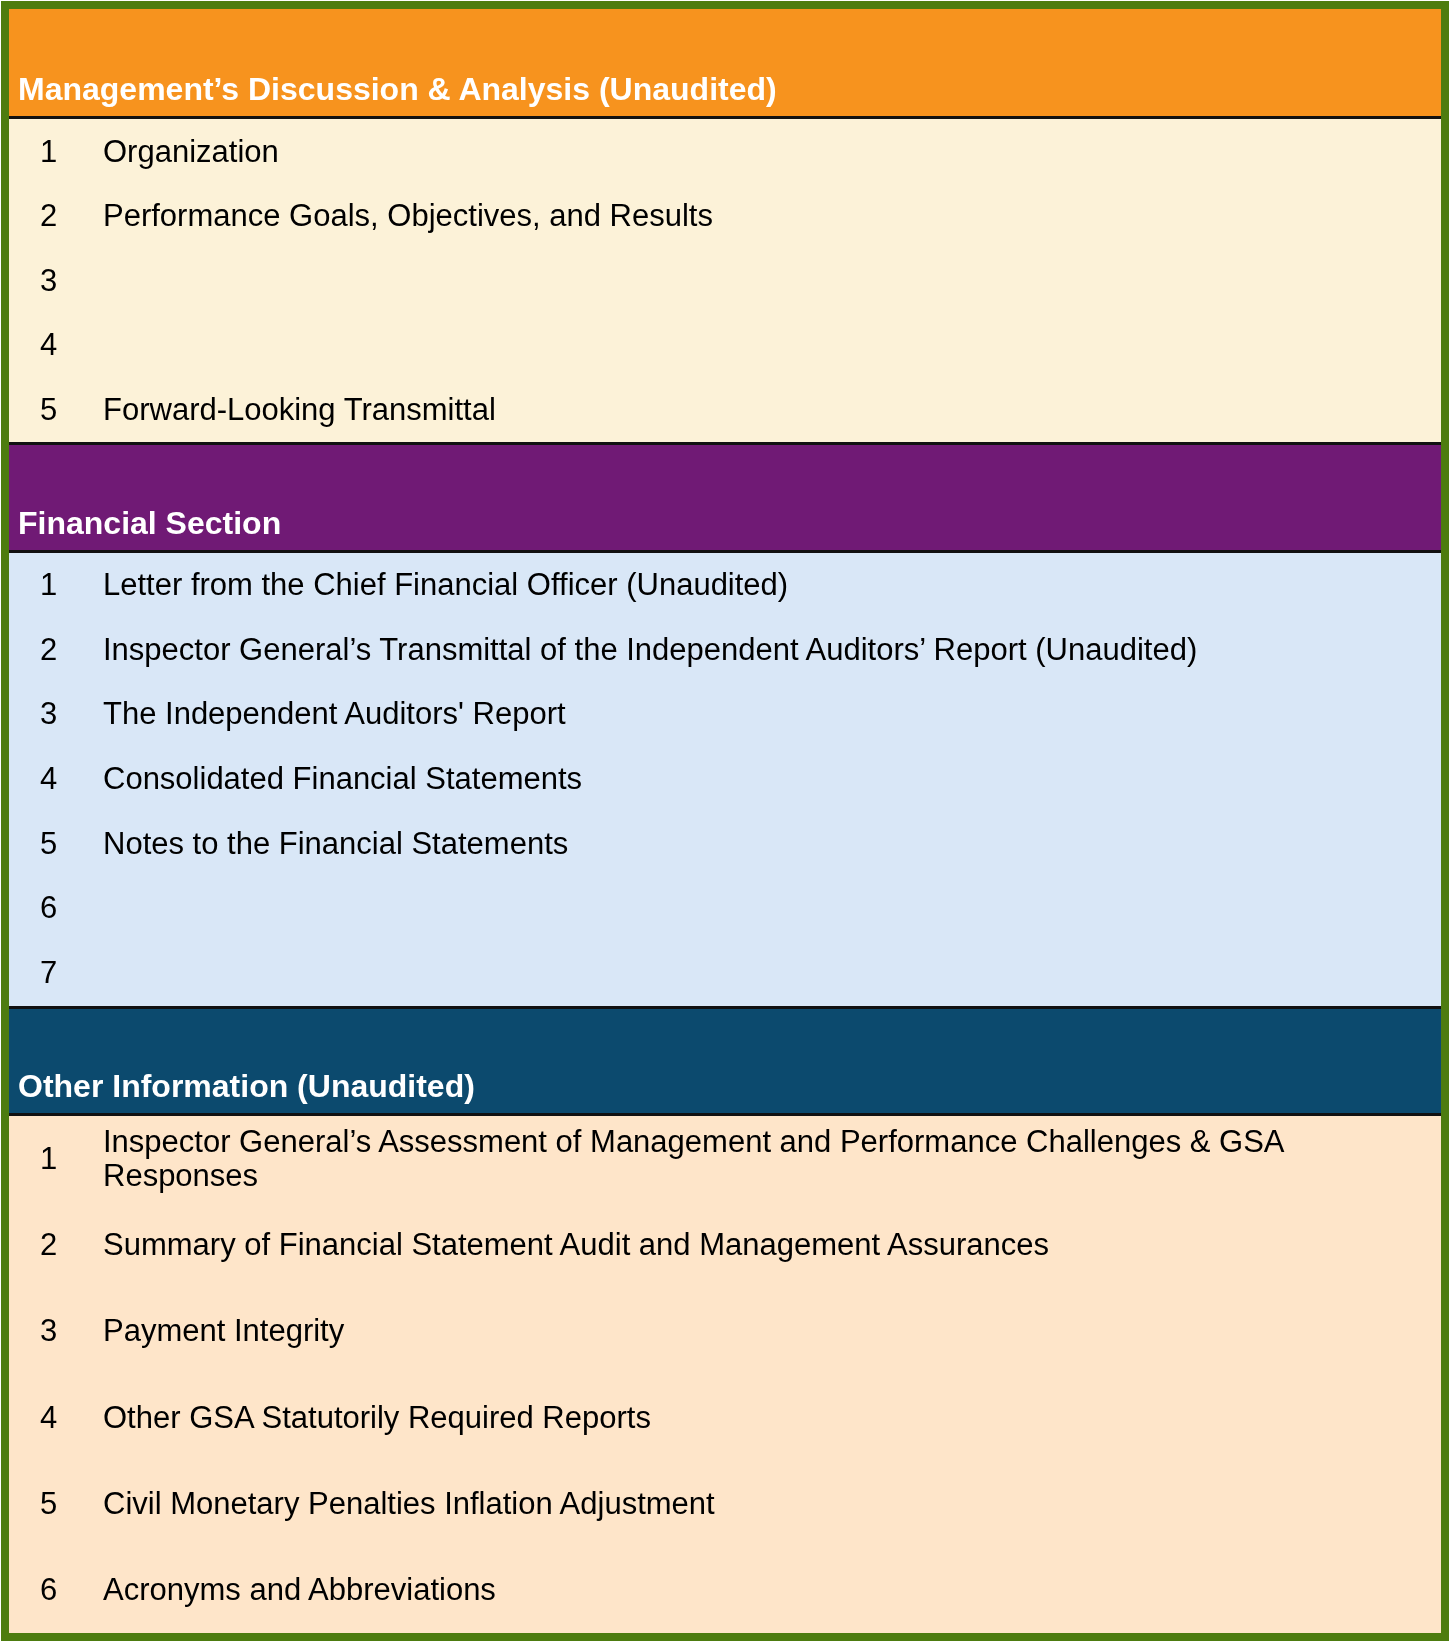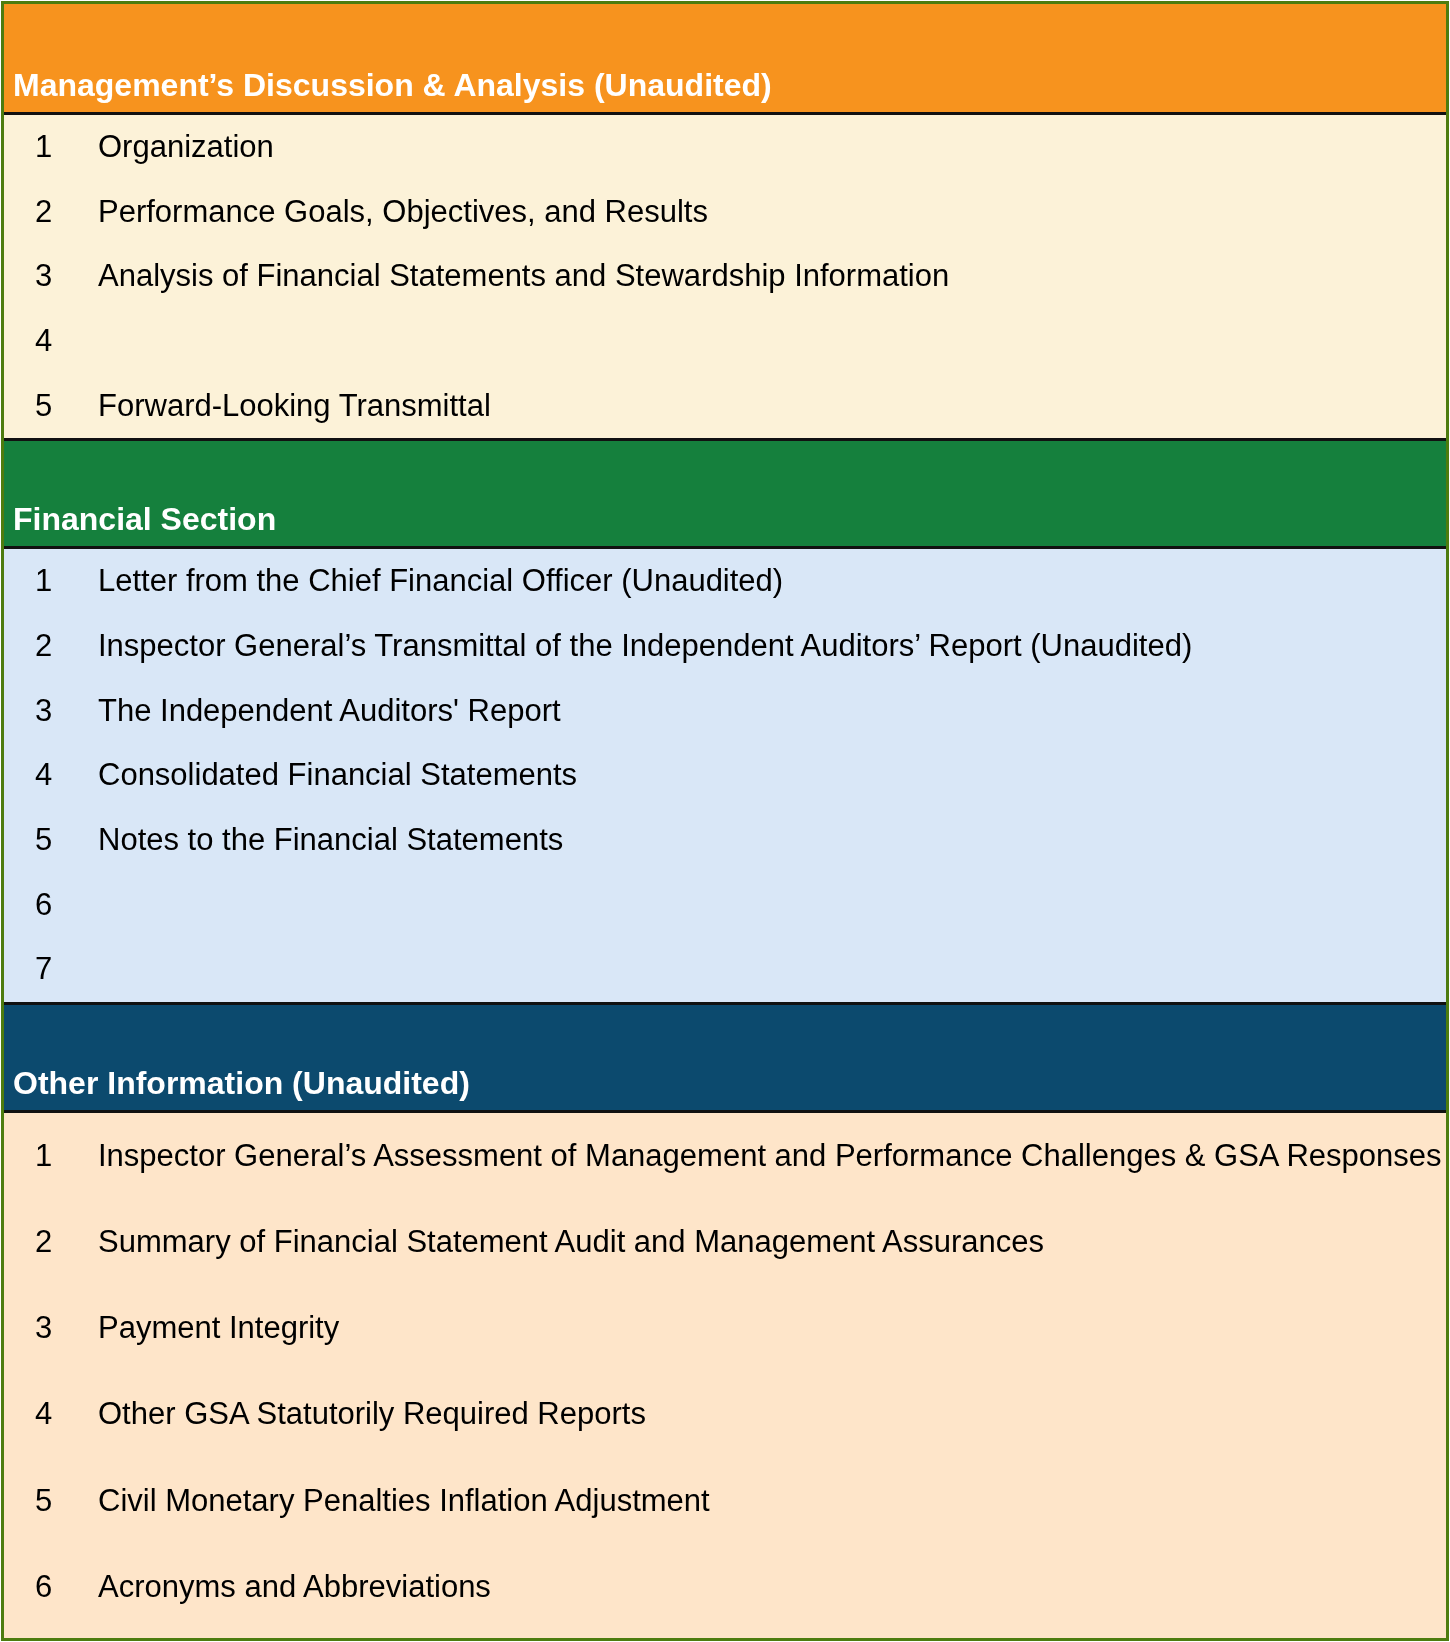--- a/index.html
+++ b/index.html
@@ -1,36 +1,36 @@
 <!DOCTYPE html>
 <html><head>
   <meta charset="utf-8">
   <style>
     * { box-sizing: border-box; margin: 0; padding: 0; }
     html, body { width: 1450px; height: 1642px; background: #ffffff; overflow: hidden; }
     body { font-family: "Liberation Sans", "DejaVu Sans", sans-serif; color: #000; }
     .toc {
       position: absolute; left: 1px; top: 1px;
       width: 1448px; height: 1640px;
-      border: 3px solid #4d7c0f;
+      border: 8px solid #4d7c0f;
       display: flex; flex-direction: column;
     }
     .section-header {
       height: 111px;
       display: flex; align-items: flex-end;
       padding: 0 0 9px 9px;
       color: #ffffff;
       font-weight: bold;
       font-size: 32px;
       line-height: 36px;
       border-bottom: 3px solid #111;
       white-space: nowrap;
     }
     .section-header.mdna { background: #F7931E; }
-    .section-header.fin { background: #15803d; border-top: 3px solid #111; }
+    .section-header.fin { background: #701a75; border-top: 3px solid #111; }
     .section-header.other { background: #0c4a6e; border-top: 3px solid #111; }
     .rows { display: flex; flex-direction: column; }
     .rows.mdna { background: #FCF2D8; }
     .rows.fin { background: #D9E7F7; }
     .rows.other { background: #FEE5C9; flex: 1; }
     .row {
       display: flex; align-items: center;
       font-size: 31px; line-height: 34px;
     }
     .rows.mdna .row { height: 64.6px; }
@@ -54,21 +54,20 @@
     <div class="row">
         <span class="num">1</span>
         <span class="label">Organization</span>
       </div>
     <div class="row">
         <span class="num">2</span>
         <span class="label">Performance Goals, Objectives, and Results</span>
       </div>
     <div class="row">
         <span class="num">3</span>
-        <span class="label">Analysis of Financial Statements and Stewardship Information</span>
       </div>
     <div class="row">
         <span class="num">4</span>
       </div>
     <div class="row">
         <span class="num">5</span>
         <span class="label">Forward-Looking Transmittal</span>
       </div>
   </div>
 

